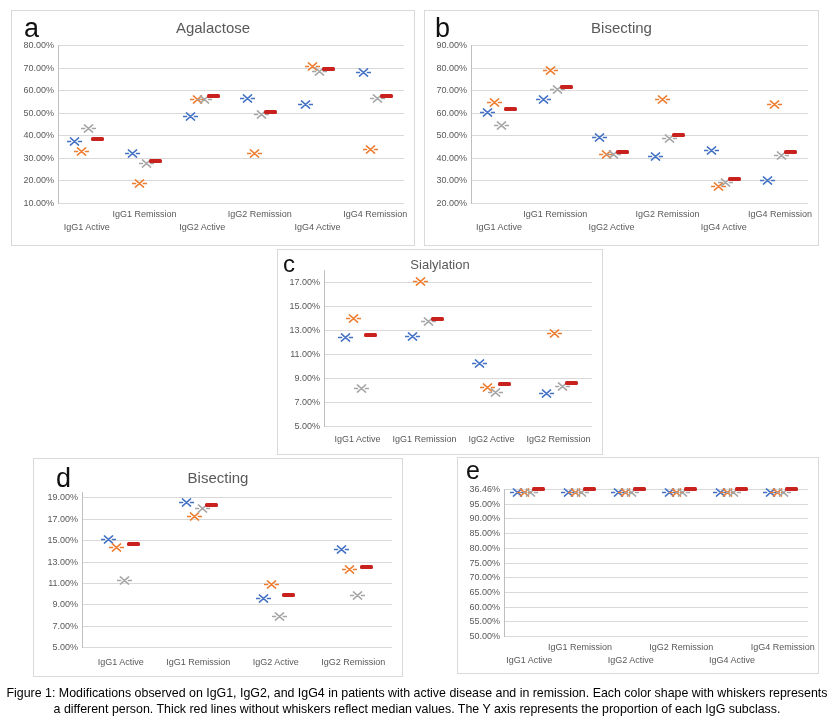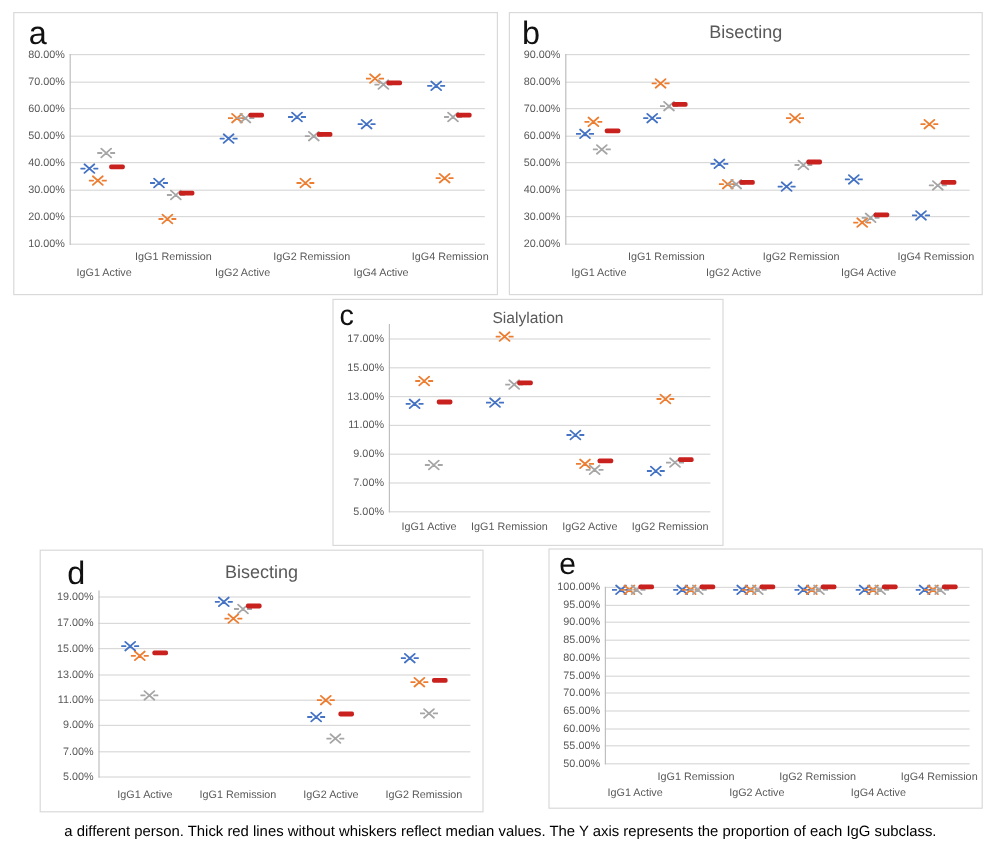--- a/index.html
+++ b/index.html
@@ -21,20 +21,21 @@
     font-size:12.4px;line-height:1.28;
   }
 </style>
 </head>
 <body>
 
 <div id="stage">
   <div id="panels">
       <div class="panel" style="left: 11px; top: 10px; width: 404px; height: 236px;">
         <div class="panel-letter" style="left: 12px; top: 4px; font-size: 27px;">a</div>
+        <div class="panel-title" style="top: 8px; font-size: 15px;">Agalactose</div>
         <div class="gridline" style="left: 46px; top: 34px; width: 346px;"></div>
         <div class="ytick" style="left: 2px; top: 29px; width: 40px;">80.00%</div>
         <div class="gridline" style="left: 46px; top: 56.6px; width: 346px;"></div>
         <div class="ytick" style="left: 2px; top: 51.6px; width: 40px;">70.00%</div>
         <div class="gridline" style="left: 46px; top: 79.1px; width: 346px;"></div>
         <div class="ytick" style="left: 2px; top: 74.1px; width: 40px;">60.00%</div>
         <div class="gridline" style="left: 46px; top: 101.7px; width: 346px;"></div>
         <div class="ytick" style="left: 2px; top: 96.7px; width: 40px;">50.00%</div>
         <div class="gridline" style="left: 46px; top: 124.3px; width: 346px;"></div>
         <div class="ytick" style="left: 2px; top: 119.3px; width: 40px;">40.00%</div>
@@ -323,21 +324,21 @@
             <path d="M3.4 1.9 L11.6 9.1 M11.6 1.9 L3.4 9.1 M0.3 5.5 L3.6 5.5 M11.4 5.5 L14.7 5.5" stroke="#A6A6A6" stroke-width="1.5" fill="none" stroke-linecap="round"></path>
           </svg></div>
         <div class="median-bar" style="left: 93.3px; top: 83.4px; width: 13px; background: rgb(201, 33, 30);"></div>
         <div class="median-bar" style="left: 170.8px; top: 44.4px; width: 13px; background: rgb(201, 33, 30);"></div>
         <div class="median-bar" style="left: 248.3px; top: 134.2px; width: 13px; background: rgb(201, 33, 30);"></div>
         <div class="median-bar" style="left: 325.8px; top: 105.8px; width: 13px; background: rgb(201, 33, 30);"></div>
       </div>
       <div class="panel" style="left: 457px; top: 457px; width: 362px; height: 217px;">
         <div class="panel-letter" style="left: 8px; top: 0px; font-size: 25px;">e</div>
         <div class="gridline" style="left: 46px; top: 31px; width: 304px;"></div>
-        <div class="ytick" style="left: 2px; top: 26px; width: 40px;">100.00%</div>
+        <div class="ytick" style="left: 2px; top: 26px; width: 40px;">36.46%</div>
         <div class="gridline" style="left: 46px; top: 45.7px; width: 304px;"></div>
         <div class="ytick" style="left: 2px; top: 40.7px; width: 40px;">95.00%</div>
         <div class="gridline" style="left: 46px; top: 60.4px; width: 304px;"></div>
         <div class="ytick" style="left: 2px; top: 55.4px; width: 40px;">90.00%</div>
         <div class="gridline" style="left: 46px; top: 75.1px; width: 304px;"></div>
         <div class="ytick" style="left: 2px; top: 70.1px; width: 40px;">85.00%</div>
         <div class="gridline" style="left: 46px; top: 89.8px; width: 304px;"></div>
         <div class="ytick" style="left: 2px; top: 84.8px; width: 40px;">80.00%</div>
         <div class="gridline" style="left: 46px; top: 104.5px; width: 304px;"></div>
         <div class="ytick" style="left: 2px; top: 99.5px; width: 40px;">75.00%</div>
@@ -414,15 +415,16 @@
           </svg></div>
         <div class="median-bar" style="left: 73.8px; top: 29.3px; width: 13px; background: rgb(201, 33, 30);"></div>
         <div class="median-bar" style="left: 124.5px; top: 29.3px; width: 13px; background: rgb(201, 33, 30);"></div>
         <div class="median-bar" style="left: 175.2px; top: 29.3px; width: 13px; background: rgb(201, 33, 30);"></div>
         <div class="median-bar" style="left: 225.8px; top: 29.3px; width: 13px; background: rgb(201, 33, 30);"></div>
         <div class="median-bar" style="left: 276.5px; top: 29.3px; width: 13px; background: rgb(201, 33, 30);"></div>
         <div class="median-bar" style="left: 327.2px; top: 29.3px; width: 13px; background: rgb(201, 33, 30);"></div>
       </div>
     </div>
   <div class="caption" style="top:686px;">
+    <div>Figure 1: Modifications observed on IgG1, IgG2, and IgG4 in patients with active disease and in remission. Each color shape with whiskers represents</div>
     <div>a different person. Thick red lines without whiskers reflect median values. The Y axis represents the proportion of each IgG subclass.</div>
   </div>
 </div>
 
 </body></html>

